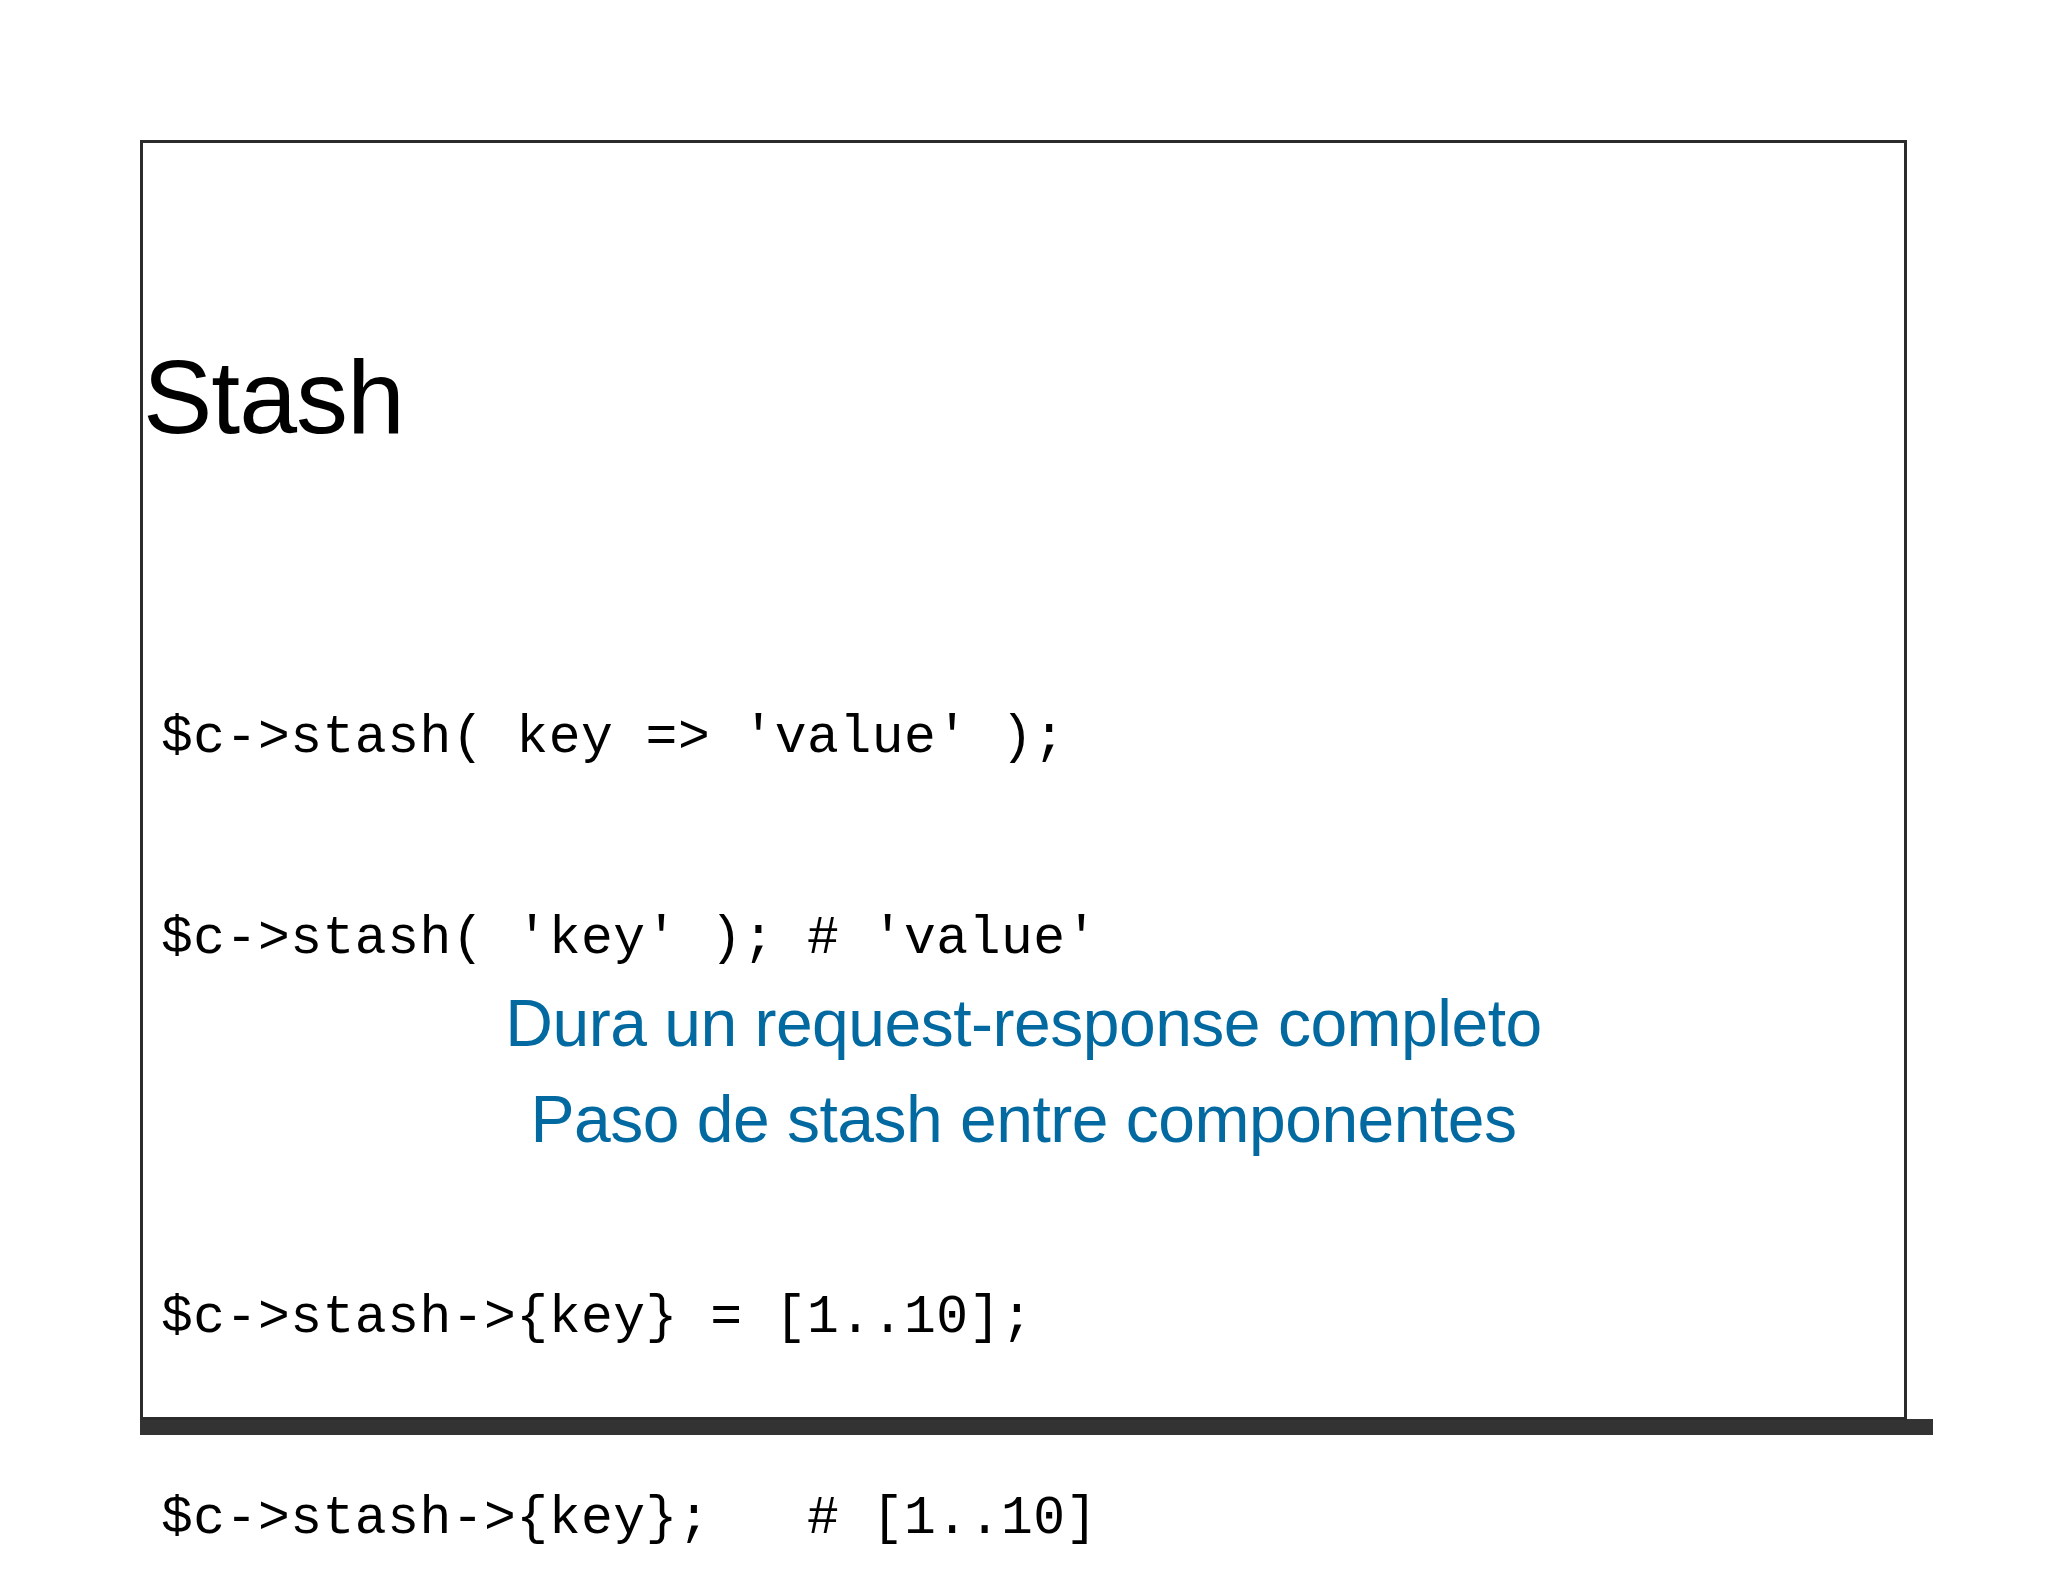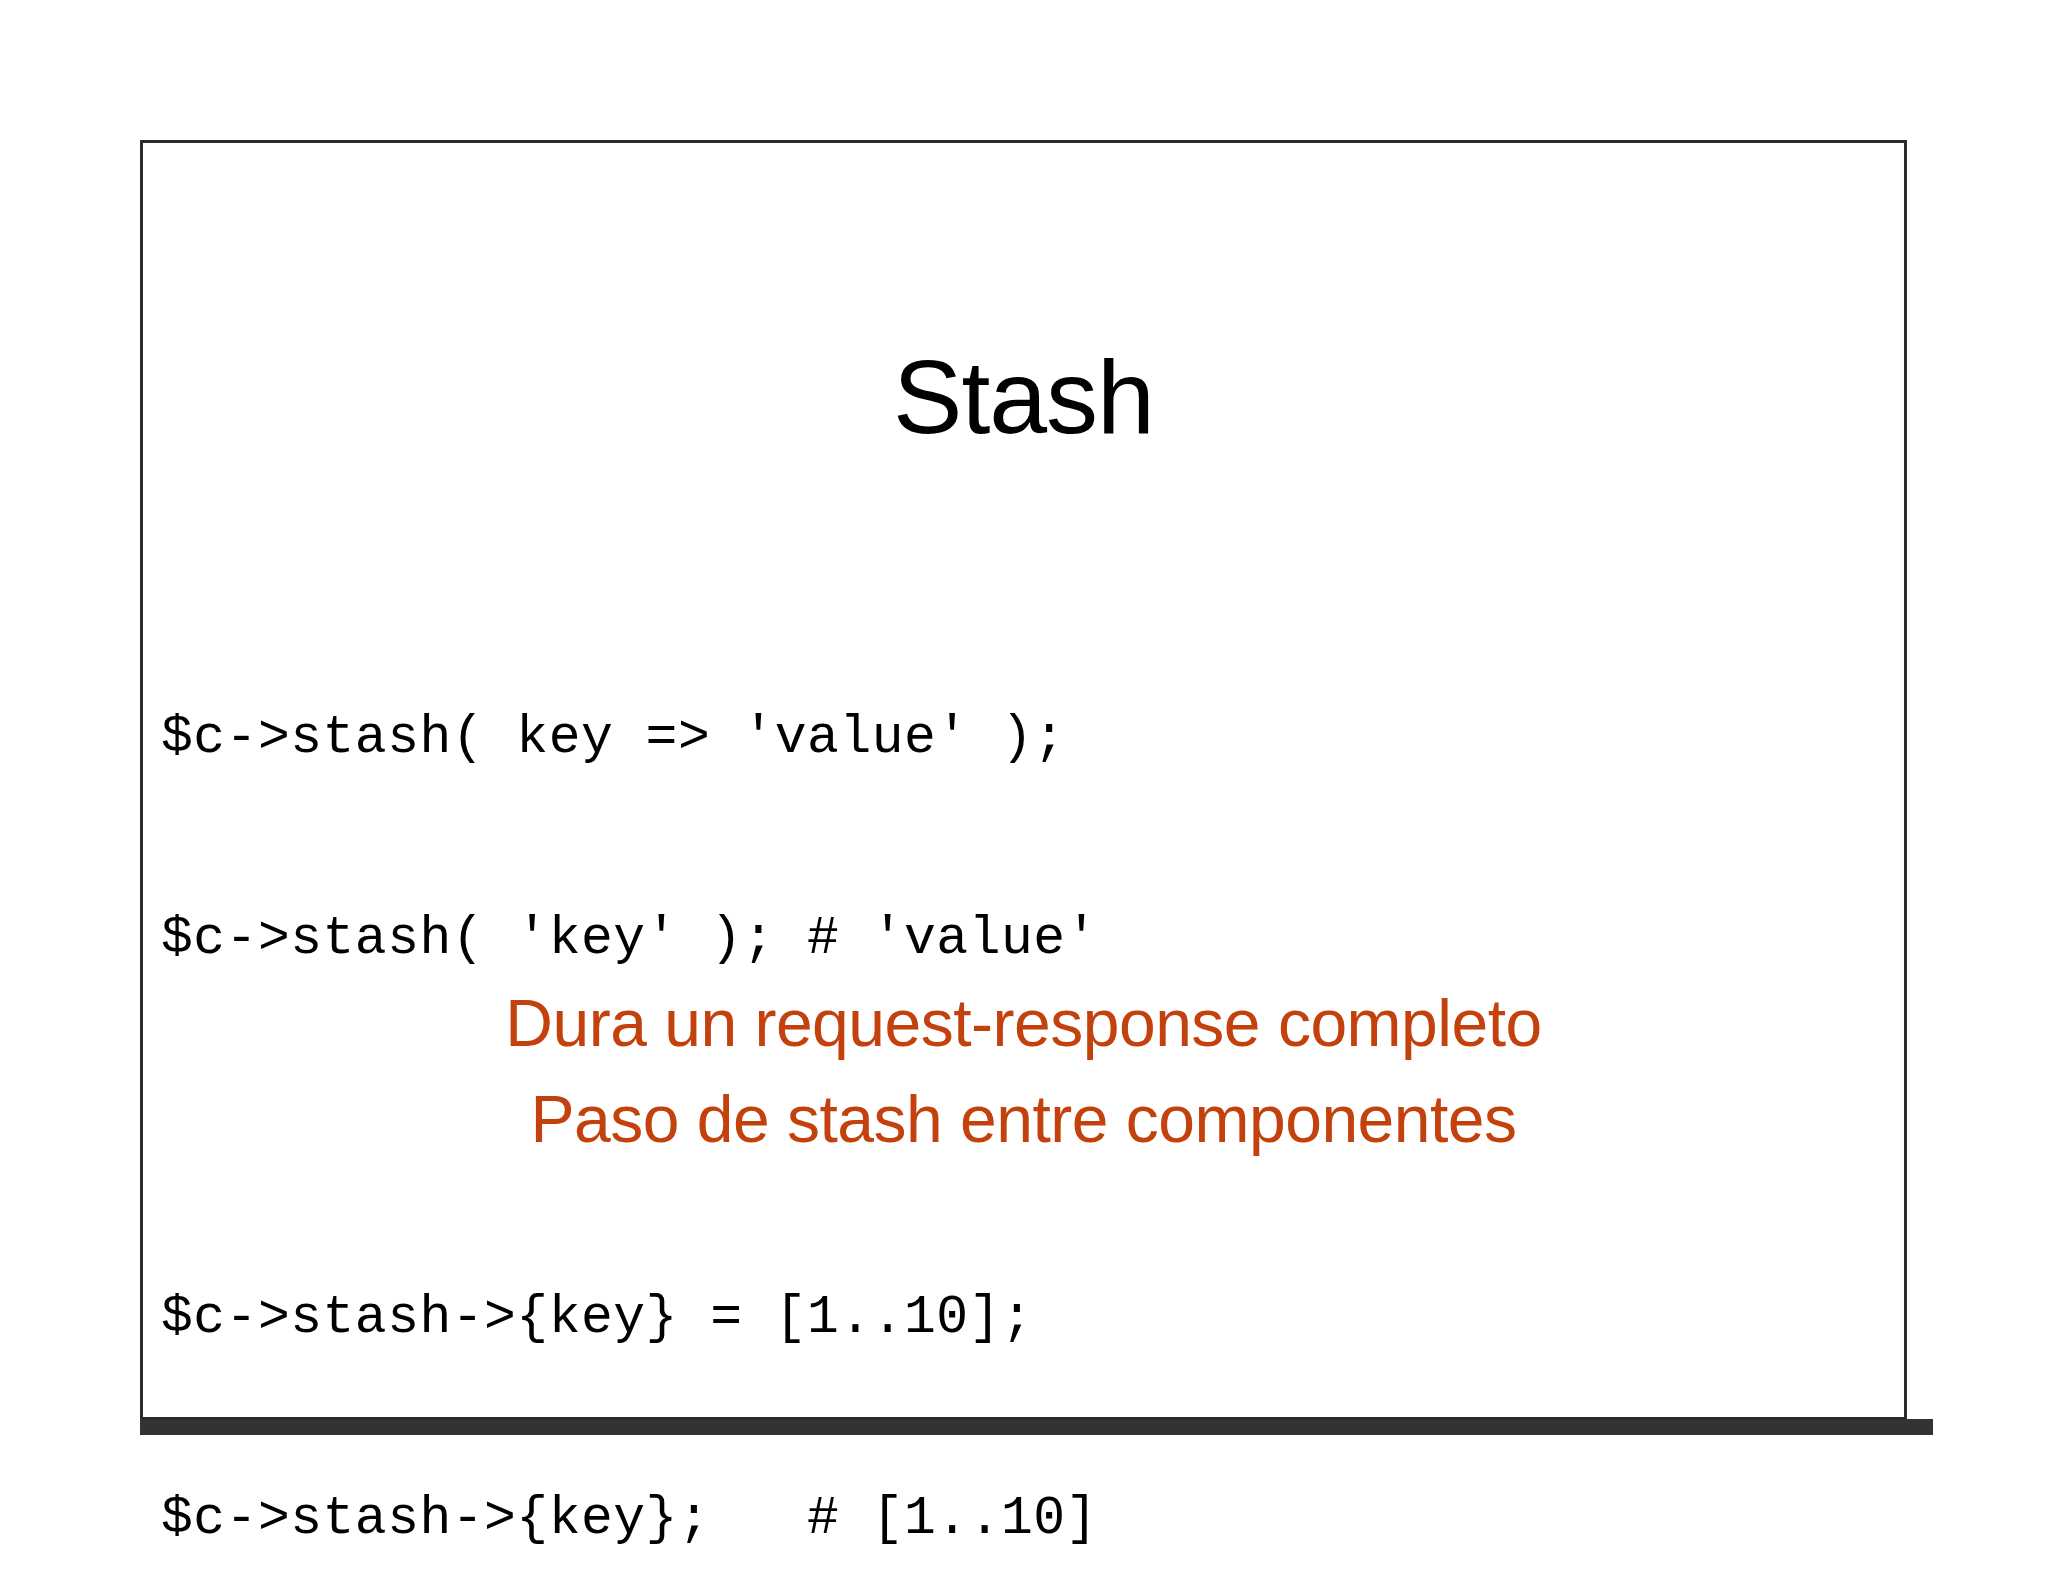--- a/index.html
+++ b/index.html
@@ -42,21 +42,20 @@
     background: #ffffff;
     border: 3px solid #2b2b2b;
     box-sizing: border-box;
   }
 
   #slide-title {
     position: absolute;
     left: 0;
     top: 202px;
     width: 100%;
-    text-align: center;
     font-family: "Liberation Sans", sans-serif;
     font-size: 104px;
     line-height: 1.0;
     font-weight: 400;
     color: #000000;
     letter-spacing: -1px;
   }
 
   #code-block {
     position: absolute;
@@ -82,21 +81,21 @@
     position: absolute;
     left: 0;
     top: 832px;
     width: 100%;
     text-align: center;
   }
   .caption-line {
     font-family: "Liberation Sans", sans-serif;
     font-size: 66px;
     line-height: 96px;
-    color: #c2410c;
+    color: #0369a1;
     font-weight: 400;
     letter-spacing: -0.5px;
   }
 </style>
 </head>
 <body>
 
 <div id="slide-root">
 
   <div id="slide-shadow"></div>

